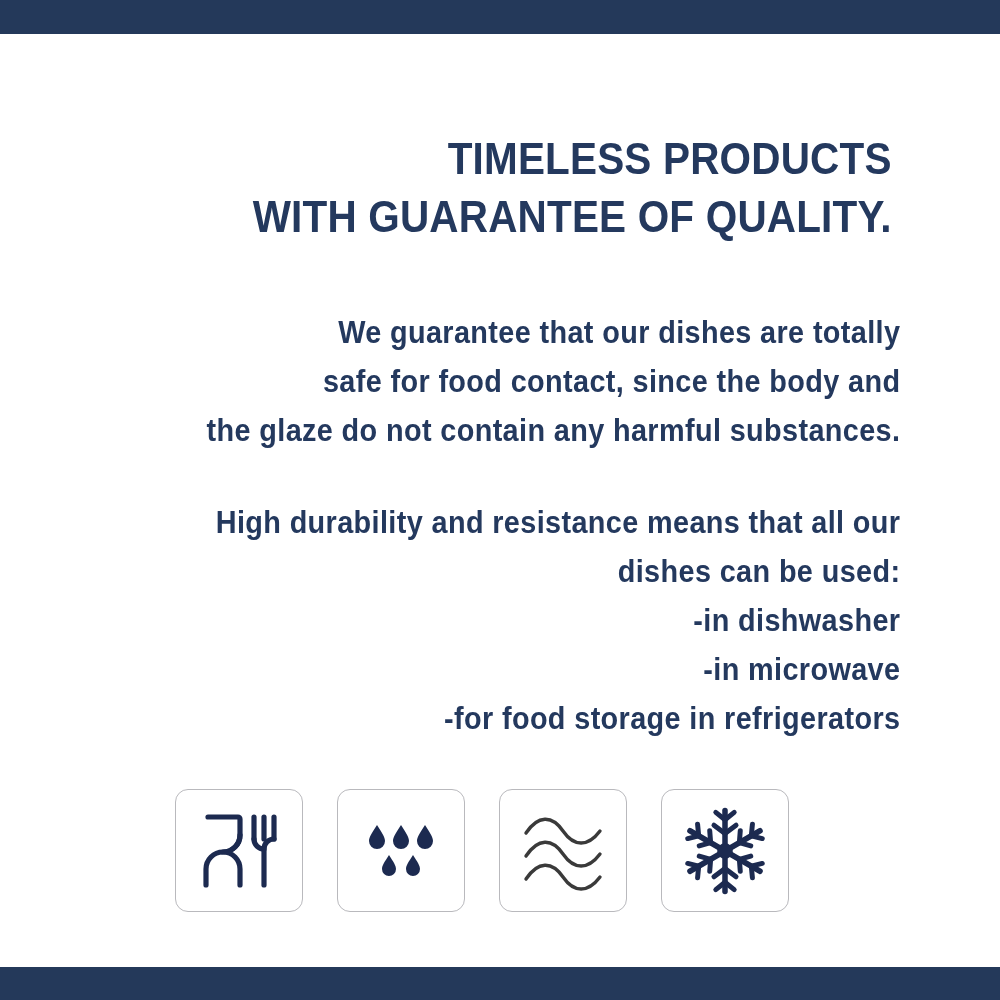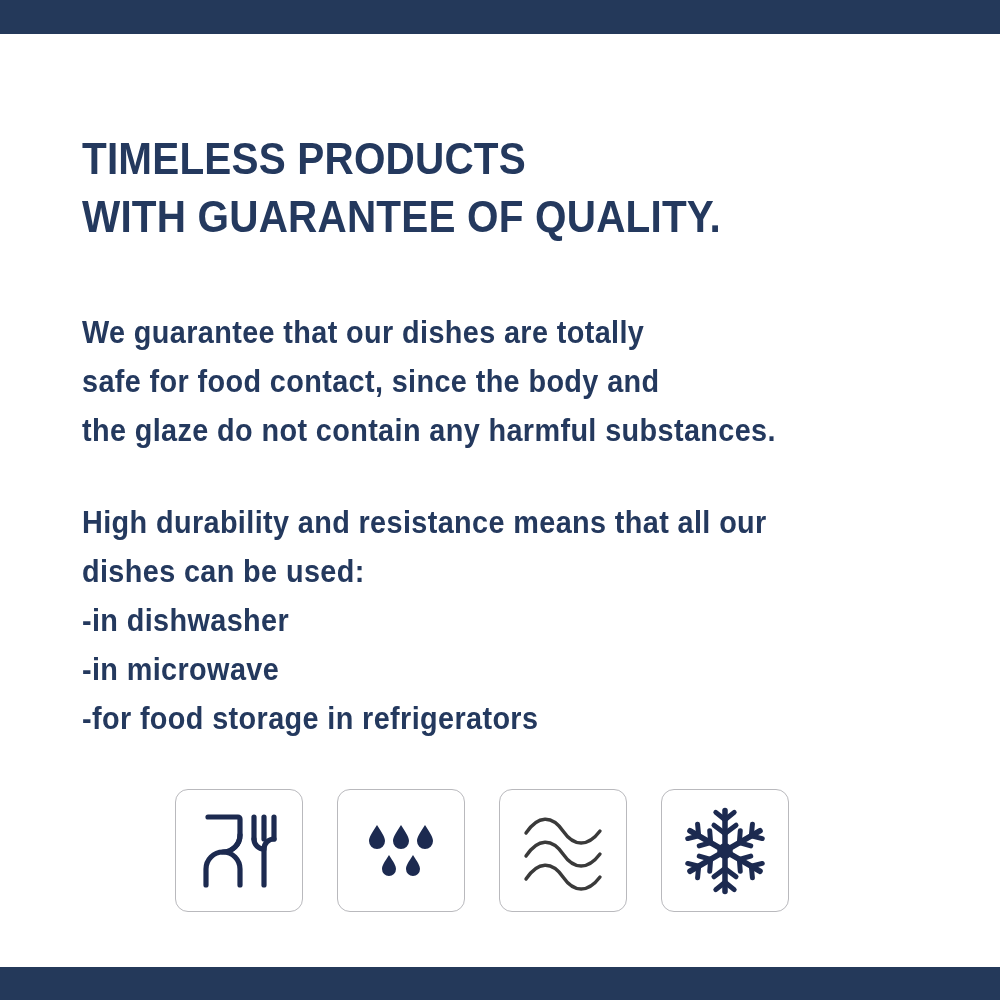--- a/index.html
+++ b/index.html
@@ -12,20 +12,21 @@
     background: #ffffff;
     font-family: "Liberation Sans", sans-serif;
     overflow: hidden;
   }
   .page {
     position: relative;
     width: 1000px;
     height: 1000px;
     background: #ffffff;
     box-sizing: border-box;
+    text-align: right;
   }
   .bar {
     position: absolute;
     left: 0;
     width: 1000px;
     background: #24395A;
   }
   .bar-top {
     top: 0;
     height: 34px;

